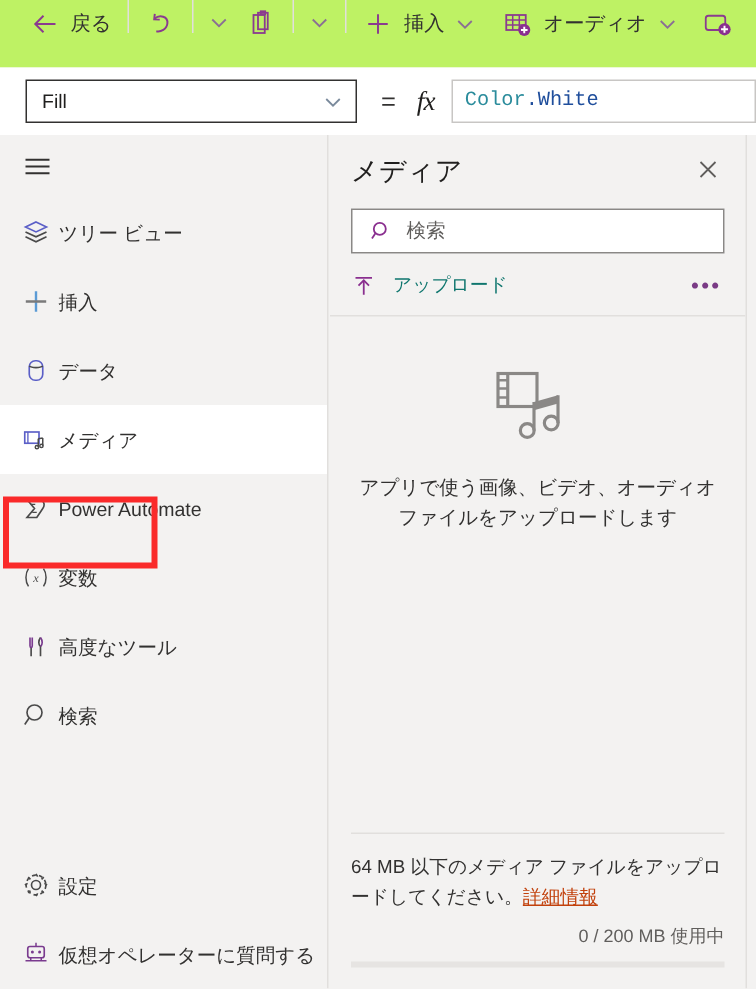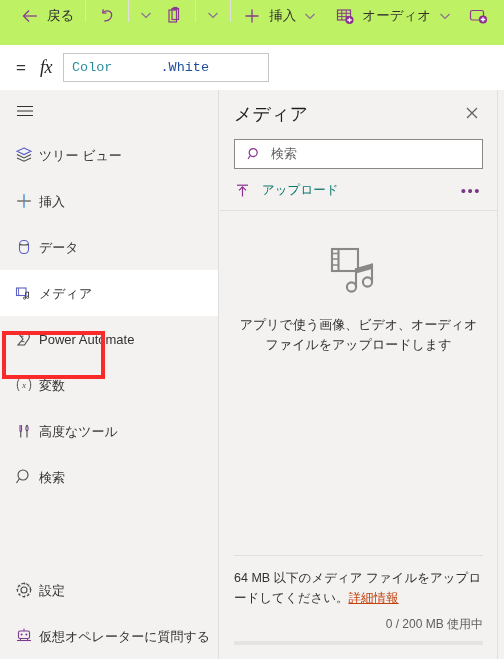--- a/index.html
+++ b/index.html
@@ -55,21 +55,20 @@
     margin-left: 14px; font-family: "Liberation Serif", "DejaVu Serif", serif;
     font-style: italic; font-size: 18px; color: #201f1e; letter-spacing: -0.5px;
   }
   .formula-input {
     margin-left: 11px; height: 29px; width: 206px;
     border: 1px solid #c8c6c4; background: #fff;
     display: flex; align-items: center; padding-left: 8px;
     font-family: "Liberation Mono", "DejaVu Sans Mono", monospace;
     font-size: 13.5px;
     overflow: hidden;
-    gap: 48px;
   }
   .f-obj { color: #2b8c9c; }
   .f-prop { color: #1f4e9c; }
 
   
   .sidebar {
     position: absolute; left: 0; top: 90px; width: 219px; height: 569px;
     background: #f3f2f1;
     border-right: 1px solid #e1dfdd;
   }
@@ -237,20 +236,28 @@
         <svg width="22" height="20" viewBox="0 0 22 20">
           <rect x="2.5" y="4.5" width="13" height="9.5" rx="1.8" fill="none" stroke="#8a3b8f" stroke-width="1.2"></rect>
           <circle cx="15" cy="13.5" r="4.1" fill="#8a2f8f"></circle>
           <path d="M15 11.2 V15.8 M12.7 13.5 H17.3" stroke="#fff" stroke-width="1.3"></path>
         </svg>
       </span>
     </div>
   </div>
 
   <div class="fbar">
+    <div class="prop-select">
+      <span>Fill</span>
+      <span class="ico">
+        <svg width="14" height="14" viewBox="0 0 14 14">
+            <path d="M2.5 5 L7 9.5 L11.5 5" fill="none" stroke="#7a8a9c" stroke-width="1.2"></path>
+          </svg>
+      </span>
+    </div>
     <span class="eq">=</span>
     <span class="fx">fx</span>
     <div class="formula-input">
       <span class="f-obj">Color</span>
         <span class="f-prop">.White</span>
     </div>
   </div>
 
   <div class="sidebar">
 

